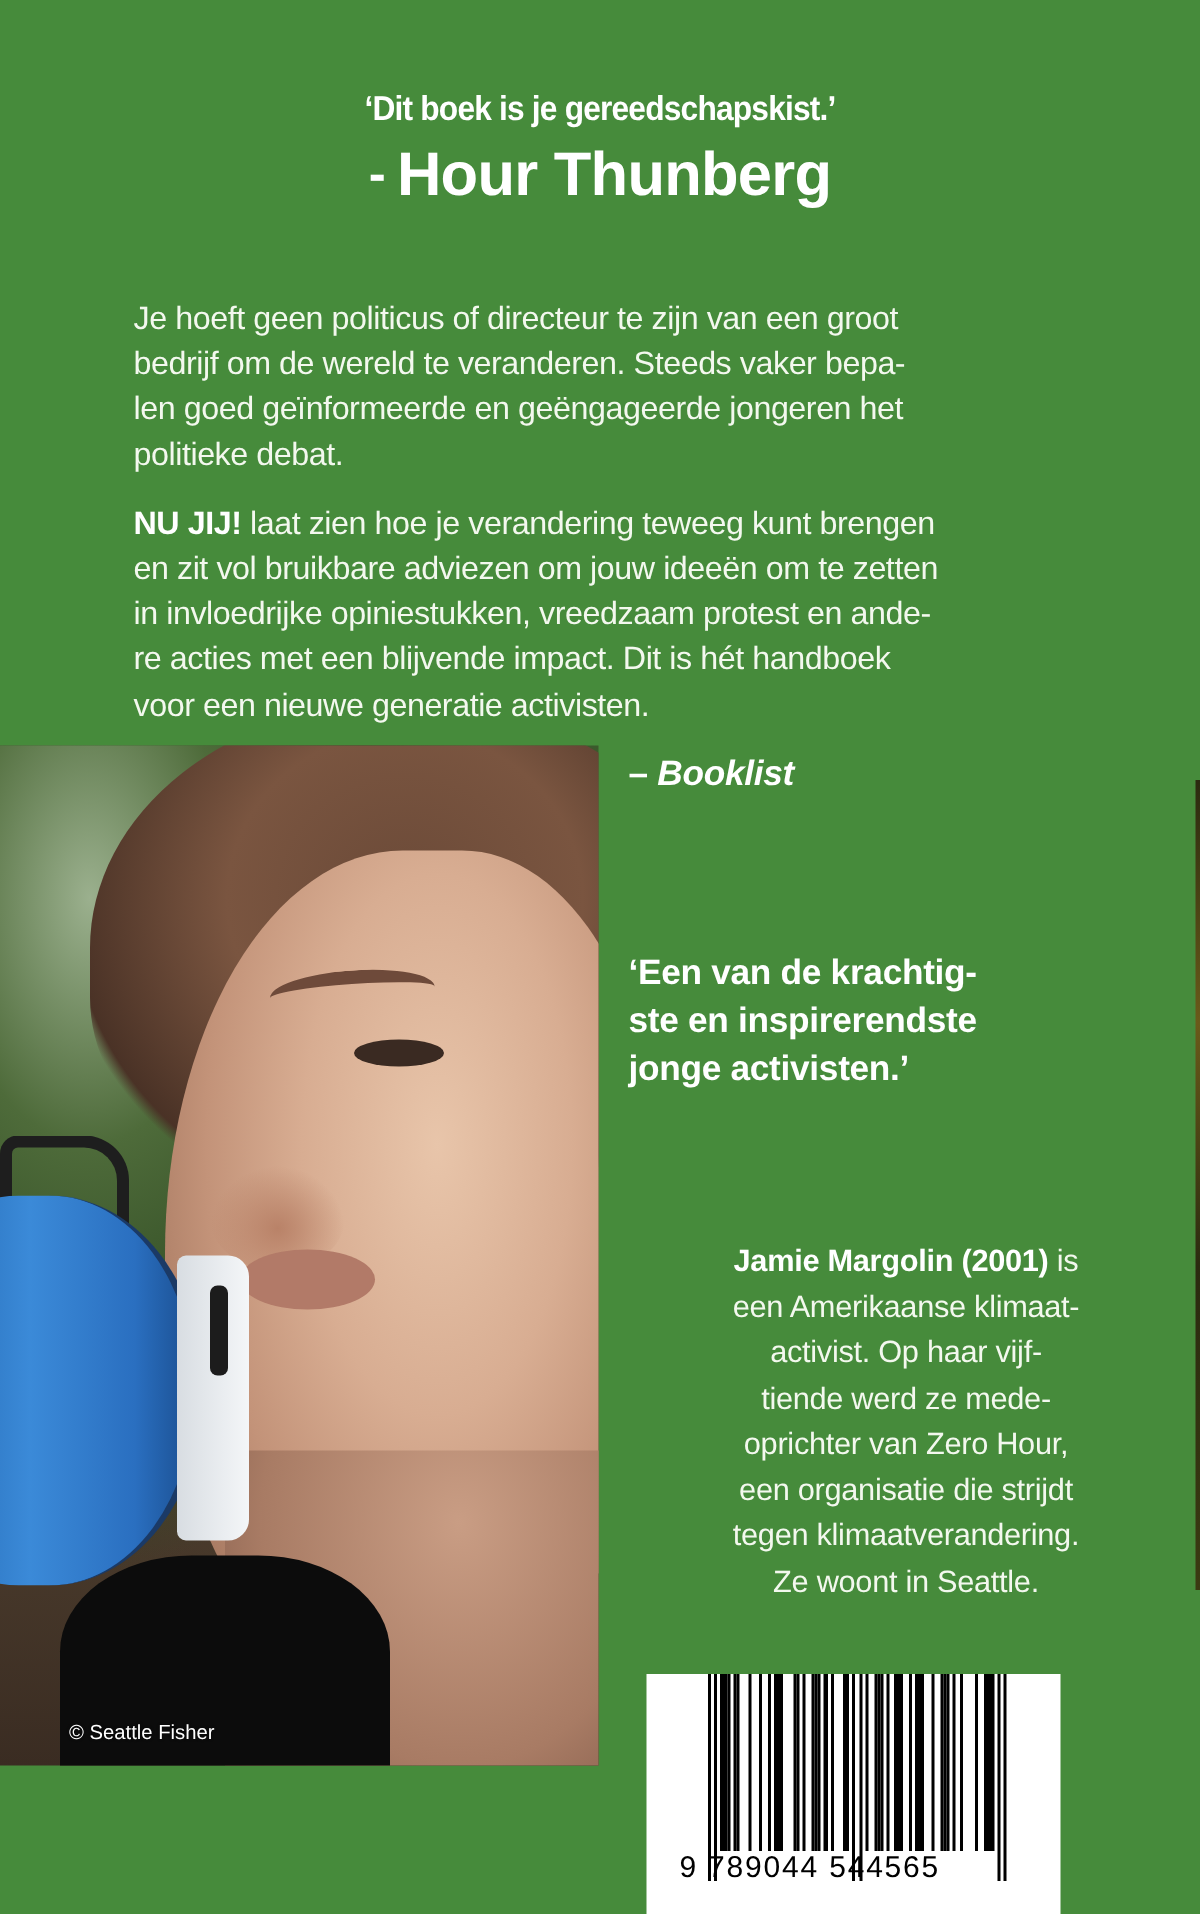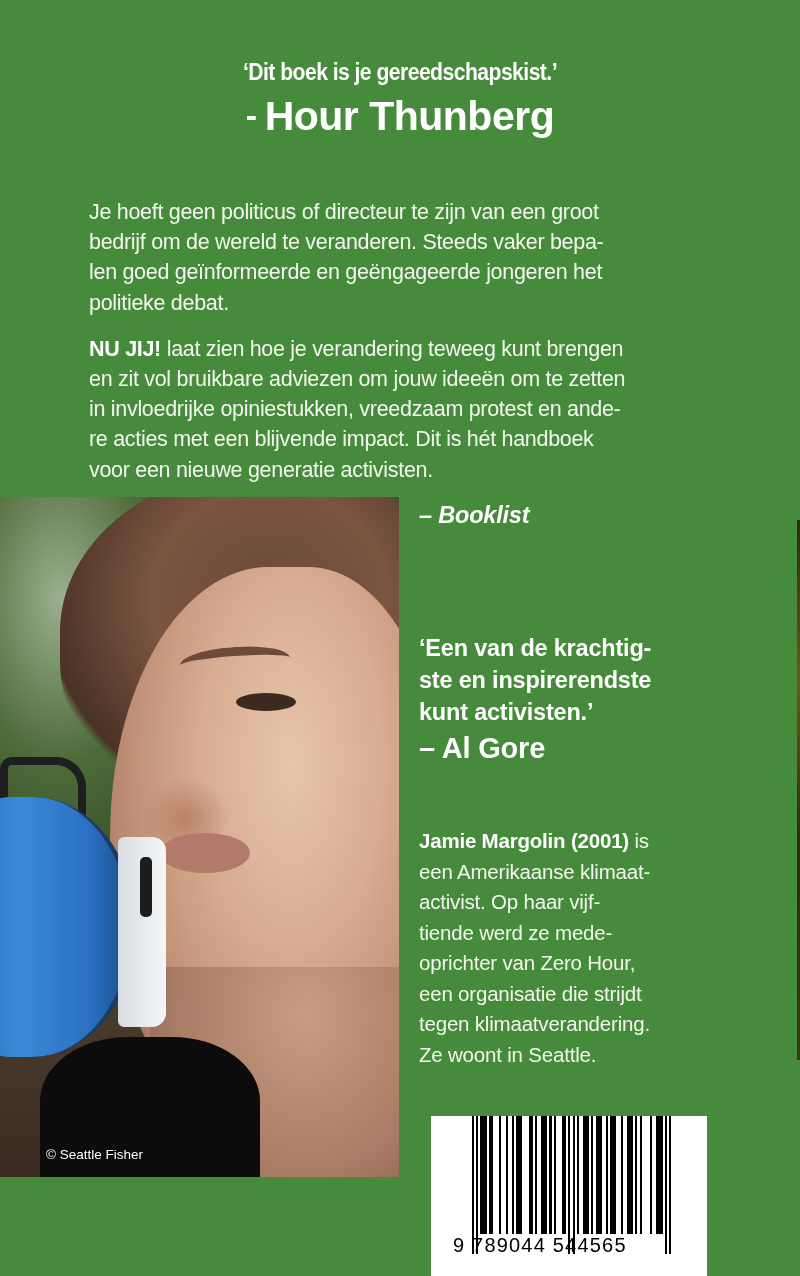--- a/index.html
+++ b/index.html
@@ -77,21 +77,21 @@
     font-size: 13.5px; color: #ffffff; text-shadow: 0 0 2px rgba(0,0,0,.6);
   }
   .right-col { position: absolute; left: 419px; width: 370px; }
   .q1 { top: 500px; font-weight: bold; font-size: 23.5px; line-height: 30.5px; letter-spacing: -0.2px; }
   .q1 .src, .q2 .src { display: block; }
   .q1 .src i { font-style: italic; }
   .q2 { top: 632px; font-weight: bold; font-size: 23.5px; line-height: 32px; letter-spacing: -0.2px; }
   .q2 .src { font-size: 29px; line-height: 40px; }
   .bio { top: 826px; font-size: 20.5px; line-height: 30.5px; color: #f3f8ee; letter-spacing: -0.2px; }
   .bio b { font-weight: bold; color: #fff; }
-  .bio p { margin: 0; white-space: pre-line; }
+  .bio p { margin: 0; white-space: pre-line; text-align: center; }
   .barcode-panel {
     position: absolute; left: 431px; top: 1116px; width: 276px; height: 160px; background: #ffffff;
   }
   .bars { position: absolute; left: 41px; top: 0; height: 138px; display: flex; align-items: flex-start; }
   .bars span { display: block; height: 118px; }
   .bars span.guard { height: 138px; }
   .bars span.b { background: #000; }
   .bars span.w { background: transparent; }
   .isbn-digits {
     position: absolute; top: 118px; left: 22px; font-family: "Liberation Sans", sans-serif;
@@ -138,22 +138,21 @@
   </div>
   <div class="credit">© Seattle Fisher</div>
 
   <div class="right-col q1">
     <span class="src"><span style="white-space:pre;">– </span><i>Booklist</i></span>
   </div>
 
   <div class="right-col q2">
     <span style="white-space:pre-line;display:block;">‘Een van de krachtig-
 ste en inspirerendste
-kunt activisten.’</span>
-    <span class="src"><span style="white-space:pre;">– </span><span>Al Gore</span></span>
+jonge activisten.’</span>
   </div>
 
   <div class="right-col bio">
     <p><b>Jamie Margolin (2001)</b><span> is
 een Amerikaanse klimaat-
 activist. Op haar vijf-
 tiende werd ze mede-
 oprichter van Zero Hour,
 een organisatie die strijdt
 tegen klimaatverandering.

